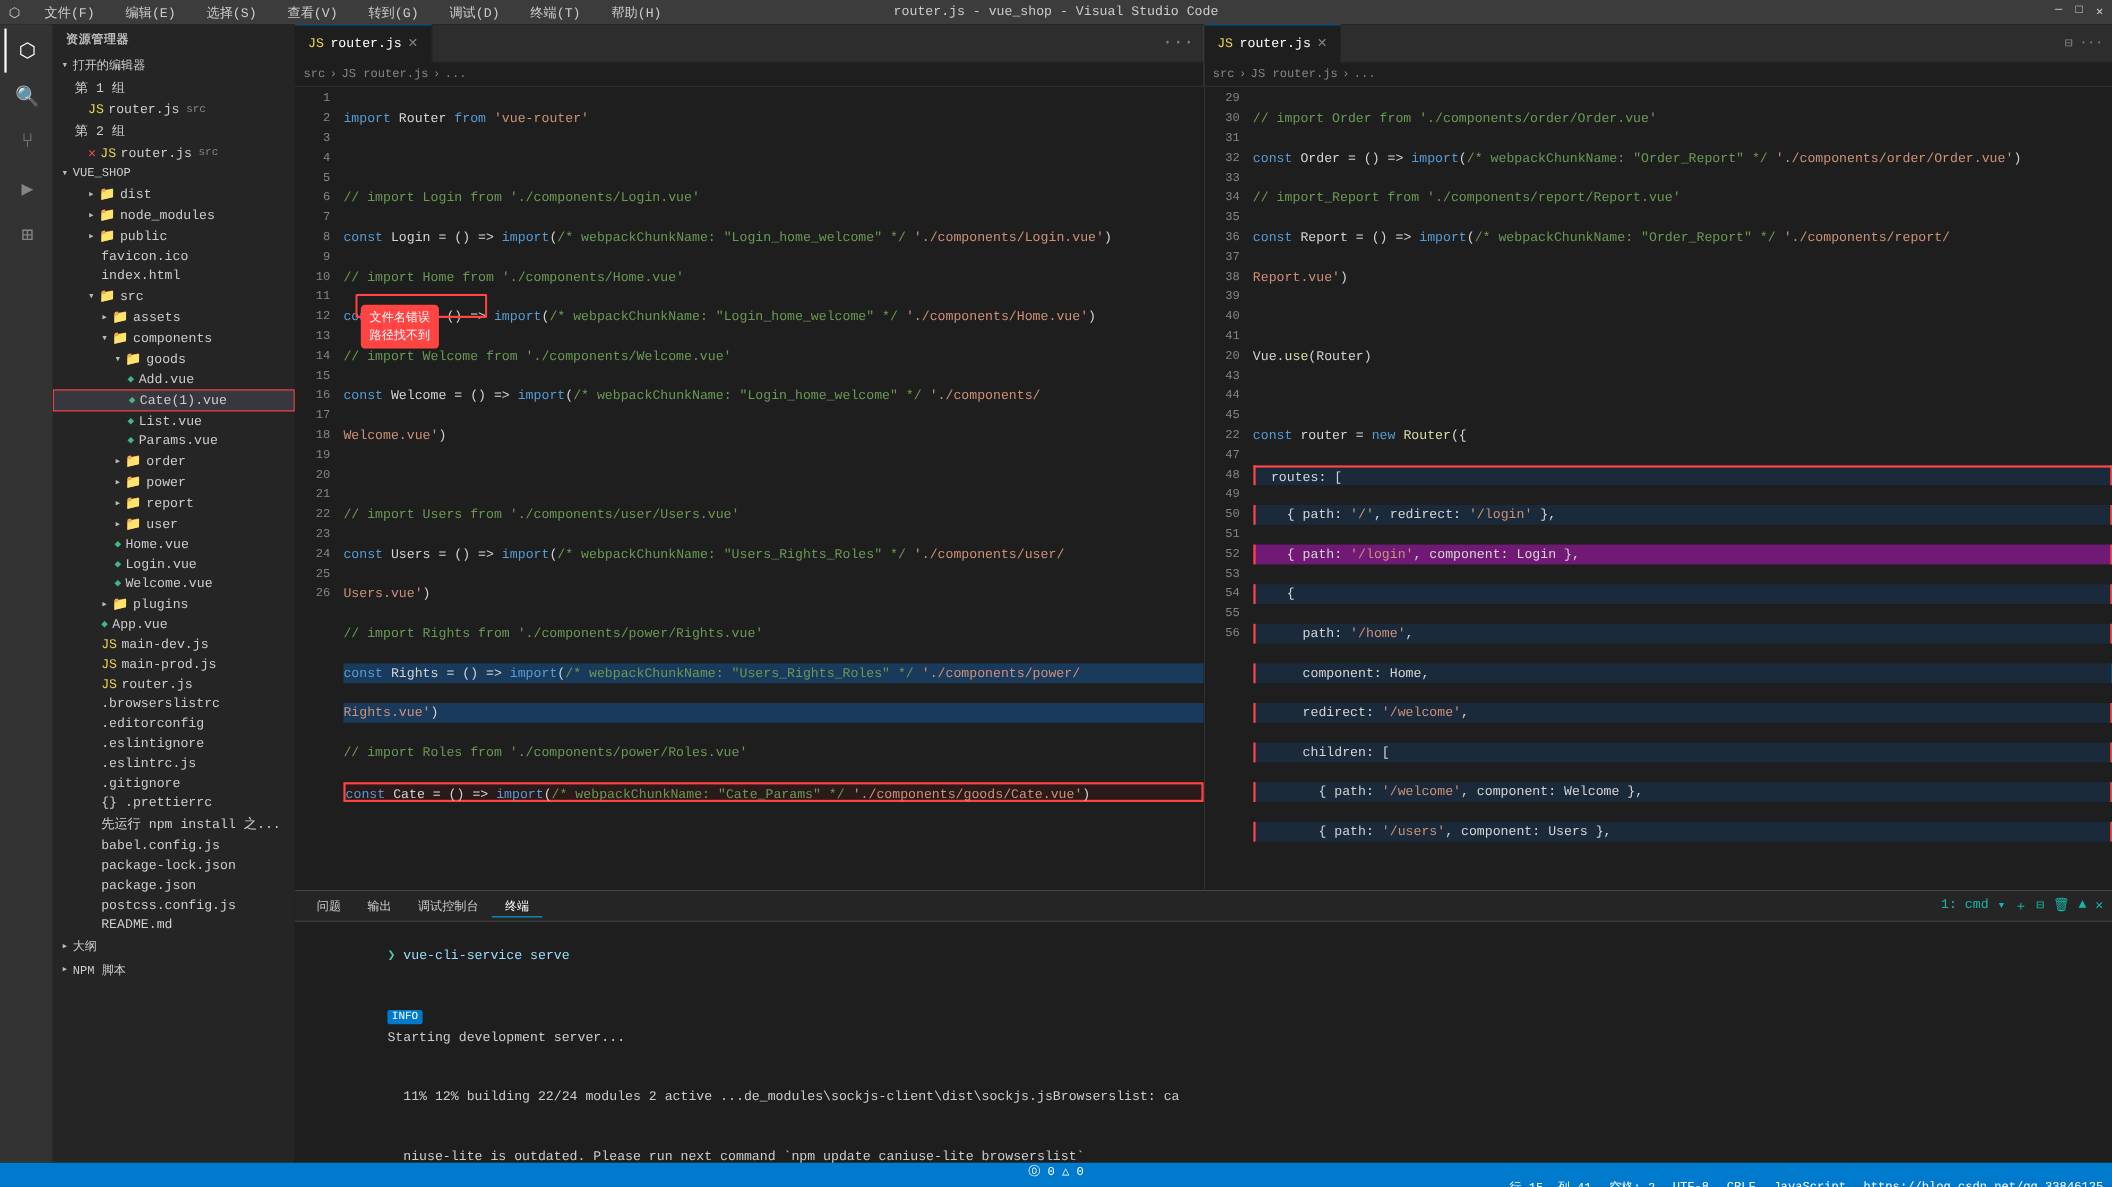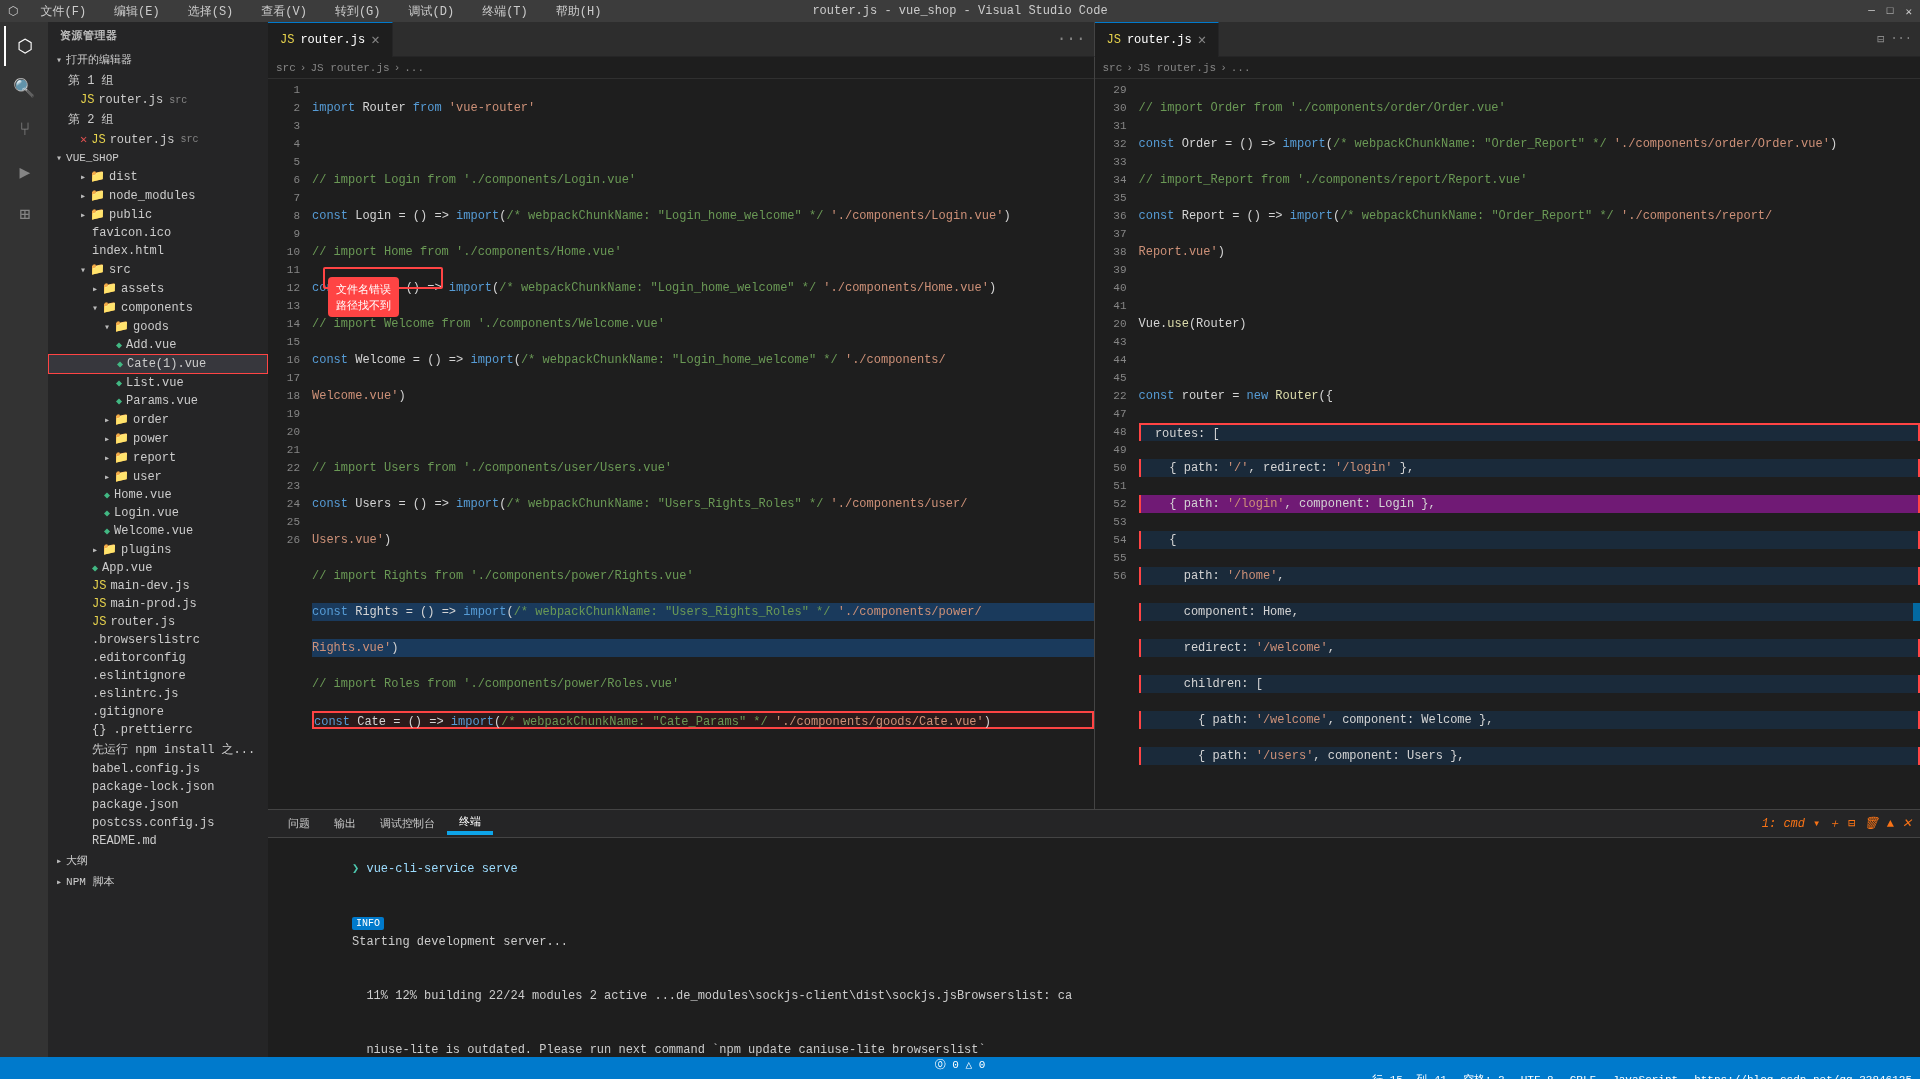--- a/index.html
+++ b/index.html
@@ -240,28 +240,27 @@
       gap: 0;
       padding: 0 8px;
       border-bottom: 1px solid #444;
     }
     .terminal-tab {
       padding: 2px 12px;
       font-size: 11px;
       color: #ccc;
       cursor: pointer;
     }
-    .terminal-tab.active { color: #fff; border-bottom: 4px solid #0ea5e9; }
+    .terminal-tab.active { color: #fff; border-bottom: 1px solid #0ea5e9; }
     .terminal-tab-controls {
       margin-left: auto;
       display: flex;
       gap: 8px;
-      align-items: center;
-      color: #f97316;
-      font-style: italic;
+      align-items: flex-start;
+      color: #14b8a6;
     }
     .terminal-content {
       flex: 1;
       overflow-y: auto;
       padding: 4px 12px;
       font-size: 12px;
       line-height: 18px;
       color: #ccc;
     }
     .terminal-line { white-space: pre; }
@@ -648,21 +647,21 @@
 <span class="code-line"><span class="str">Report.vue'</span>)</span>
 <span class="code-line"></span>
 <span class="code-line">Vue.<span class="fn">use</span>(Router)</span>
 <span class="code-line"></span>
 <span class="code-line"><span class="kw">const</span> router <span class="op">=</span> <span class="kw">new</span> <span class="fn">Router</span>({</span>
 <span class="code-line" style="border:2px solid #ff4444;border-bottom:none;background:#1a2a3a;">  routes: [</span>
 <span class="code-line" style="border-left:2px solid #ff4444;border-right:2px solid #ff4444;background:#1a2a3a;">    { path: <span class="str">'/'</span>, redirect: <span class="str">'/login'</span> },</span>
 <span class="code-line" style="border-left:2px solid #ff4444;border-right:2px solid #ff4444;background:#701a75;">    { path: <span class="str">'/login'</span>, component: Login },</span>
 <span class="code-line" style="border-left:2px solid #ff4444;border-right:2px solid #ff4444;background:#1a2a3a;">    {</span>
 <span class="code-line" style="border-left:2px solid #ff4444;border-right:2px solid #ff4444;background:#1a2a3a;">      path: <span class="str">'/home'</span>,</span>
-<span class="code-line" style="border-left:2px solid #ff4444;border-right:7px solid #0369a1;background:#1a2a3a;">      component: Home,</span>
+<span class="code-line" style="border-left:2px solid #ff4444;border-right:1px solid #0369a1;background:#1a2a3a;">      component: Home,</span>
 <span class="code-line" style="border-left:2px solid #ff4444;border-right:2px solid #ff4444;background:#1a2a3a;">      redirect: <span class="str">'/welcome'</span>,</span>
 <span class="code-line" style="border-left:2px solid #ff4444;border-right:2px solid #ff4444;background:#1a2a3a;">      children: [</span>
 <span class="code-line" style="border-left:2px solid #ff4444;border-right:2px solid #ff4444;background:#1a2a3a;">        { path: <span class="str">'/welcome'</span>, component: Welcome },</span>
 <span class="code-line" style="border-left:2px solid #ff4444;border-right:2px solid #ff4444;background:#1a2a3a;">        { path: <span class="str">'/users'</span>, component: Users },</span>
 
 
 
 
 
 

